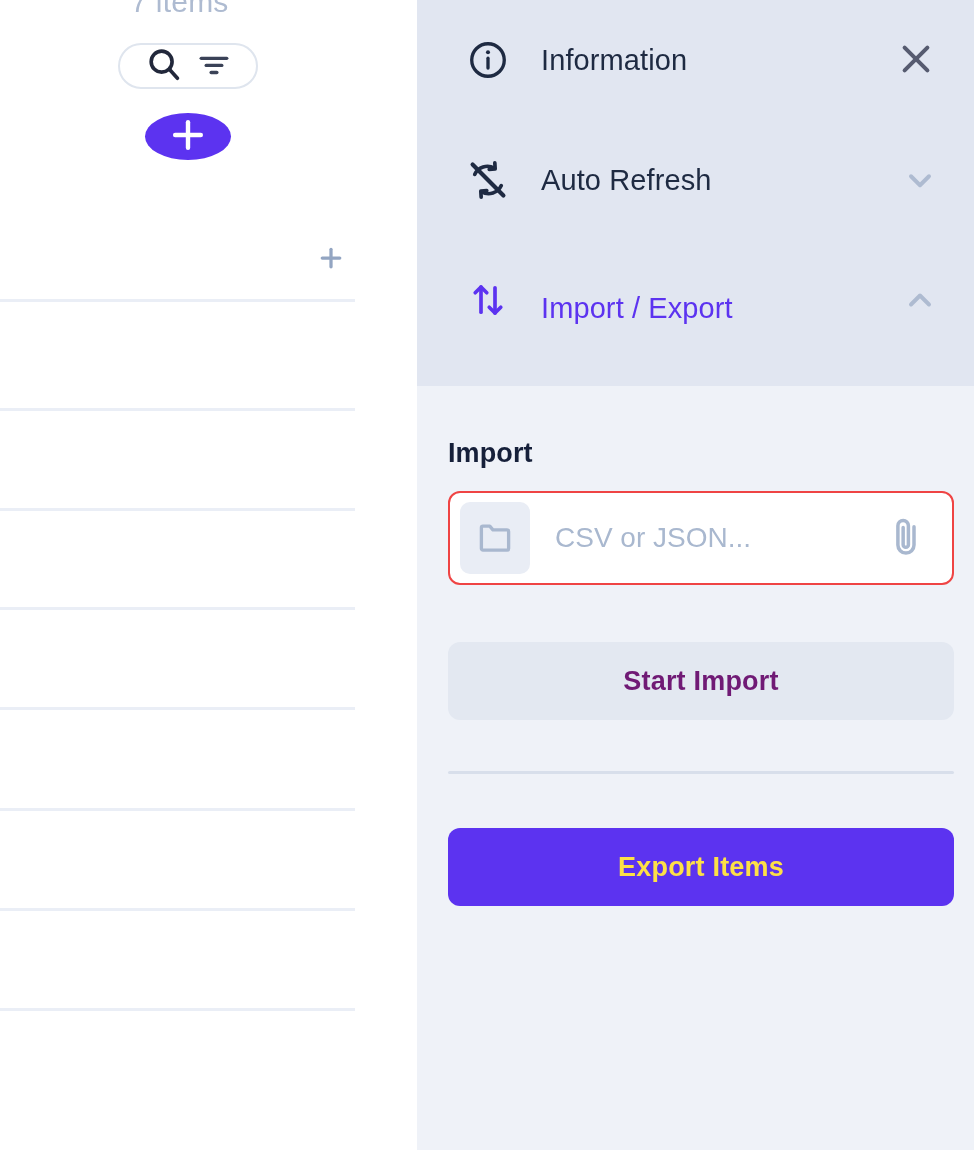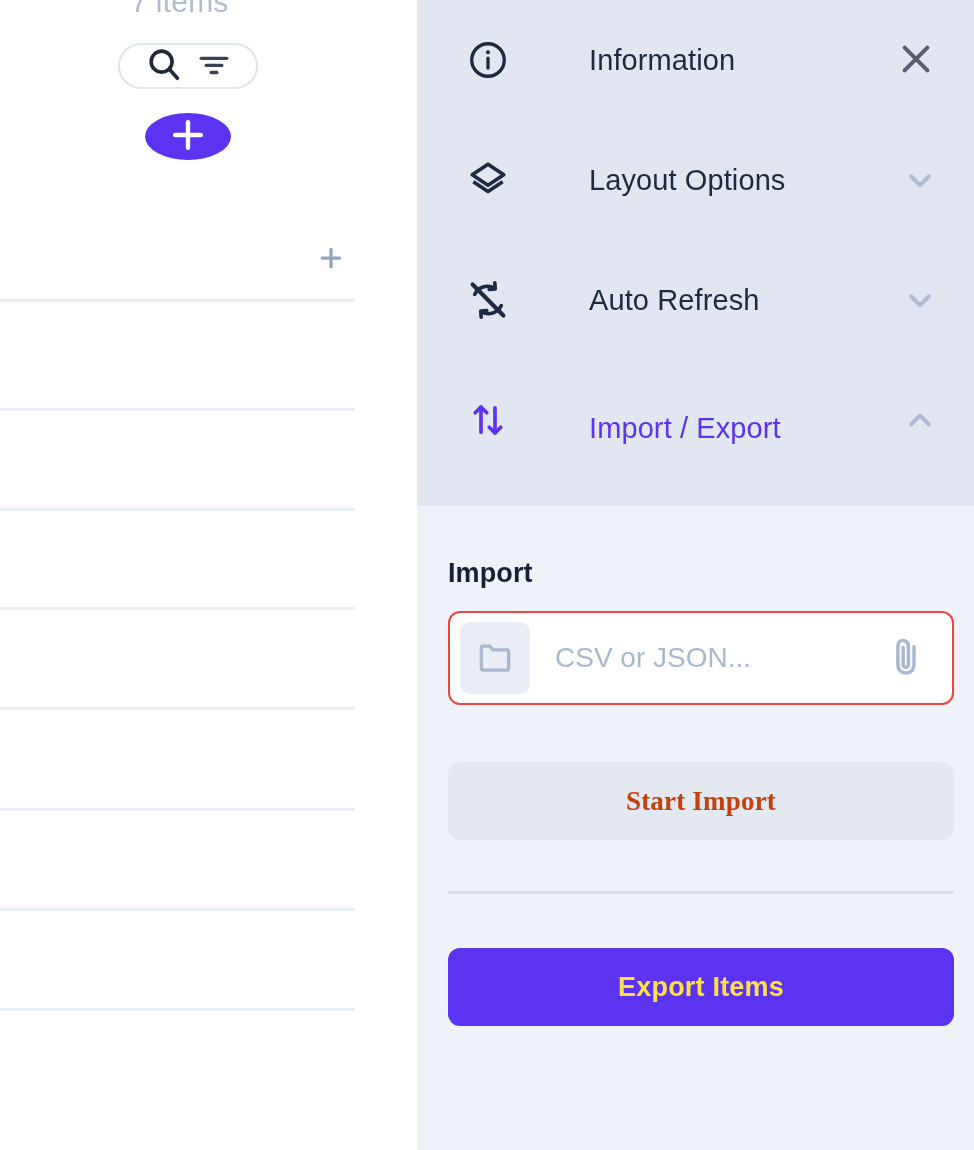--- a/index.html
+++ b/index.html
@@ -56,21 +56,20 @@
     background: #eff2f8;
     display: flex; flex-direction: column;
   }
   .panel-header { background: #e1e6f1; padding: 0 0 26px 0; }
 
   .acc-row {
     height: 120px;
     display: flex; align-items: center;
     padding: 0 34px 0 49px;
     cursor: pointer;
-    gap: 48px;
   }
   .acc-icon {
     width: 44px; height: 44px; flex: 0 0 44px;
     display: flex; align-items: center; justify-content: center;
     color: #1e2a42;
   }
   .acc-label {
     flex: 1; font-size: 29px; color: #1e2a42;
     margin-left: 31px; letter-spacing: .1px; white-space: nowrap;
   }
@@ -108,21 +107,21 @@
     width: 46px; height: 46px; border: none; background: none;
     color: #a9b8cf; display: flex; align-items: center; justify-content: center;
     cursor: pointer;
   }
   .btn {
     width: 100%; height: 78px; border-radius: 12px; border: none;
     font-size: 27px; font-weight: bold; letter-spacing: .2px;
     font-family: "Liberation Sans", sans-serif;
     display: flex; align-items: center; justify-content: center;
   }
-  .btn-disabled { background: #e3e8f1; color: #c2410c; cursor: default; margin-top: 57px; font-family: Liberation Serif, serif; }
+  .btn-disabled { background: #e3e8f1; color: #701a75; cursor: default; margin-top: 57px; }
   .divider { height: 3px; background: #d8dfeb; margin: 51px 0 54px 0; border-radius: 2px; }
   .btn-primary { background: #5c33f0; color: #fde047; cursor: pointer; }
 </style>
 </head>
 <body>
 
 <div id="app">
 
   <div class="left-area">
 
@@ -190,34 +189,20 @@
         <button class="close-btn">
           <span>
             <svg width="42" height="42" viewBox="0 0 24 24" stroke="currentColor" stroke-width="2.3" stroke-linecap="round">
               <line x1="5.5" y1="5.5" x2="18.5" y2="18.5"></line>
                 <line x1="18.5" y1="5.5" x2="5.5" y2="18.5"></line>
             </svg>
           </span>
         </button>
       </div>
 
-      <div class="acc-row">
-        <span class="acc-icon">
-          <svg width="42" height="42" viewBox="0 0 24 24" fill="none" stroke="currentColor" stroke-width="2.1" stroke-linejoin="round">
-            <polygon points="12,3 21,9 12,15 3,9" fill="none"></polygon>
-            <polyline points="3.6,13 12,18.6 20.4,13"></polyline>
-          </svg>
-        </span>
-        <span class="acc-label">Layout Options</span>
-        <span class="chev">
-          <svg width="36" height="36" viewBox="0 0 24 24" stroke="currentColor" fill="none" stroke-width="2.6" stroke-linecap="round" stroke-linejoin="round">
-            <polyline points="6,9.5 12,15.5 18,9.5"></polyline>
-          </svg>
-        </span>
-      </div>
 
 
       <div class="acc-row">
         <span class="acc-icon">
           <svg width="42" height="42" viewBox="0 0 24 24" fill="none" stroke="currentColor" stroke-width="2.1" stroke-linecap="round" stroke-linejoin="round">
             <path d="M4.4 8.8A8 8 0 0 1 15.6 5.2"></path>
             <polyline points="15.9,2.2 16.1,5.6 12.7,5.9"></polyline>
             <path d="M19.6 15.2A8 8 0 0 1 8.4 18.8"></path>
             <polyline points="8.1,21.8 7.9,18.4 11.3,18.1"></polyline>
             <line x1="3.2" y1="3.2" x2="20.8" y2="20.8" stroke-width="2.4"></line>

